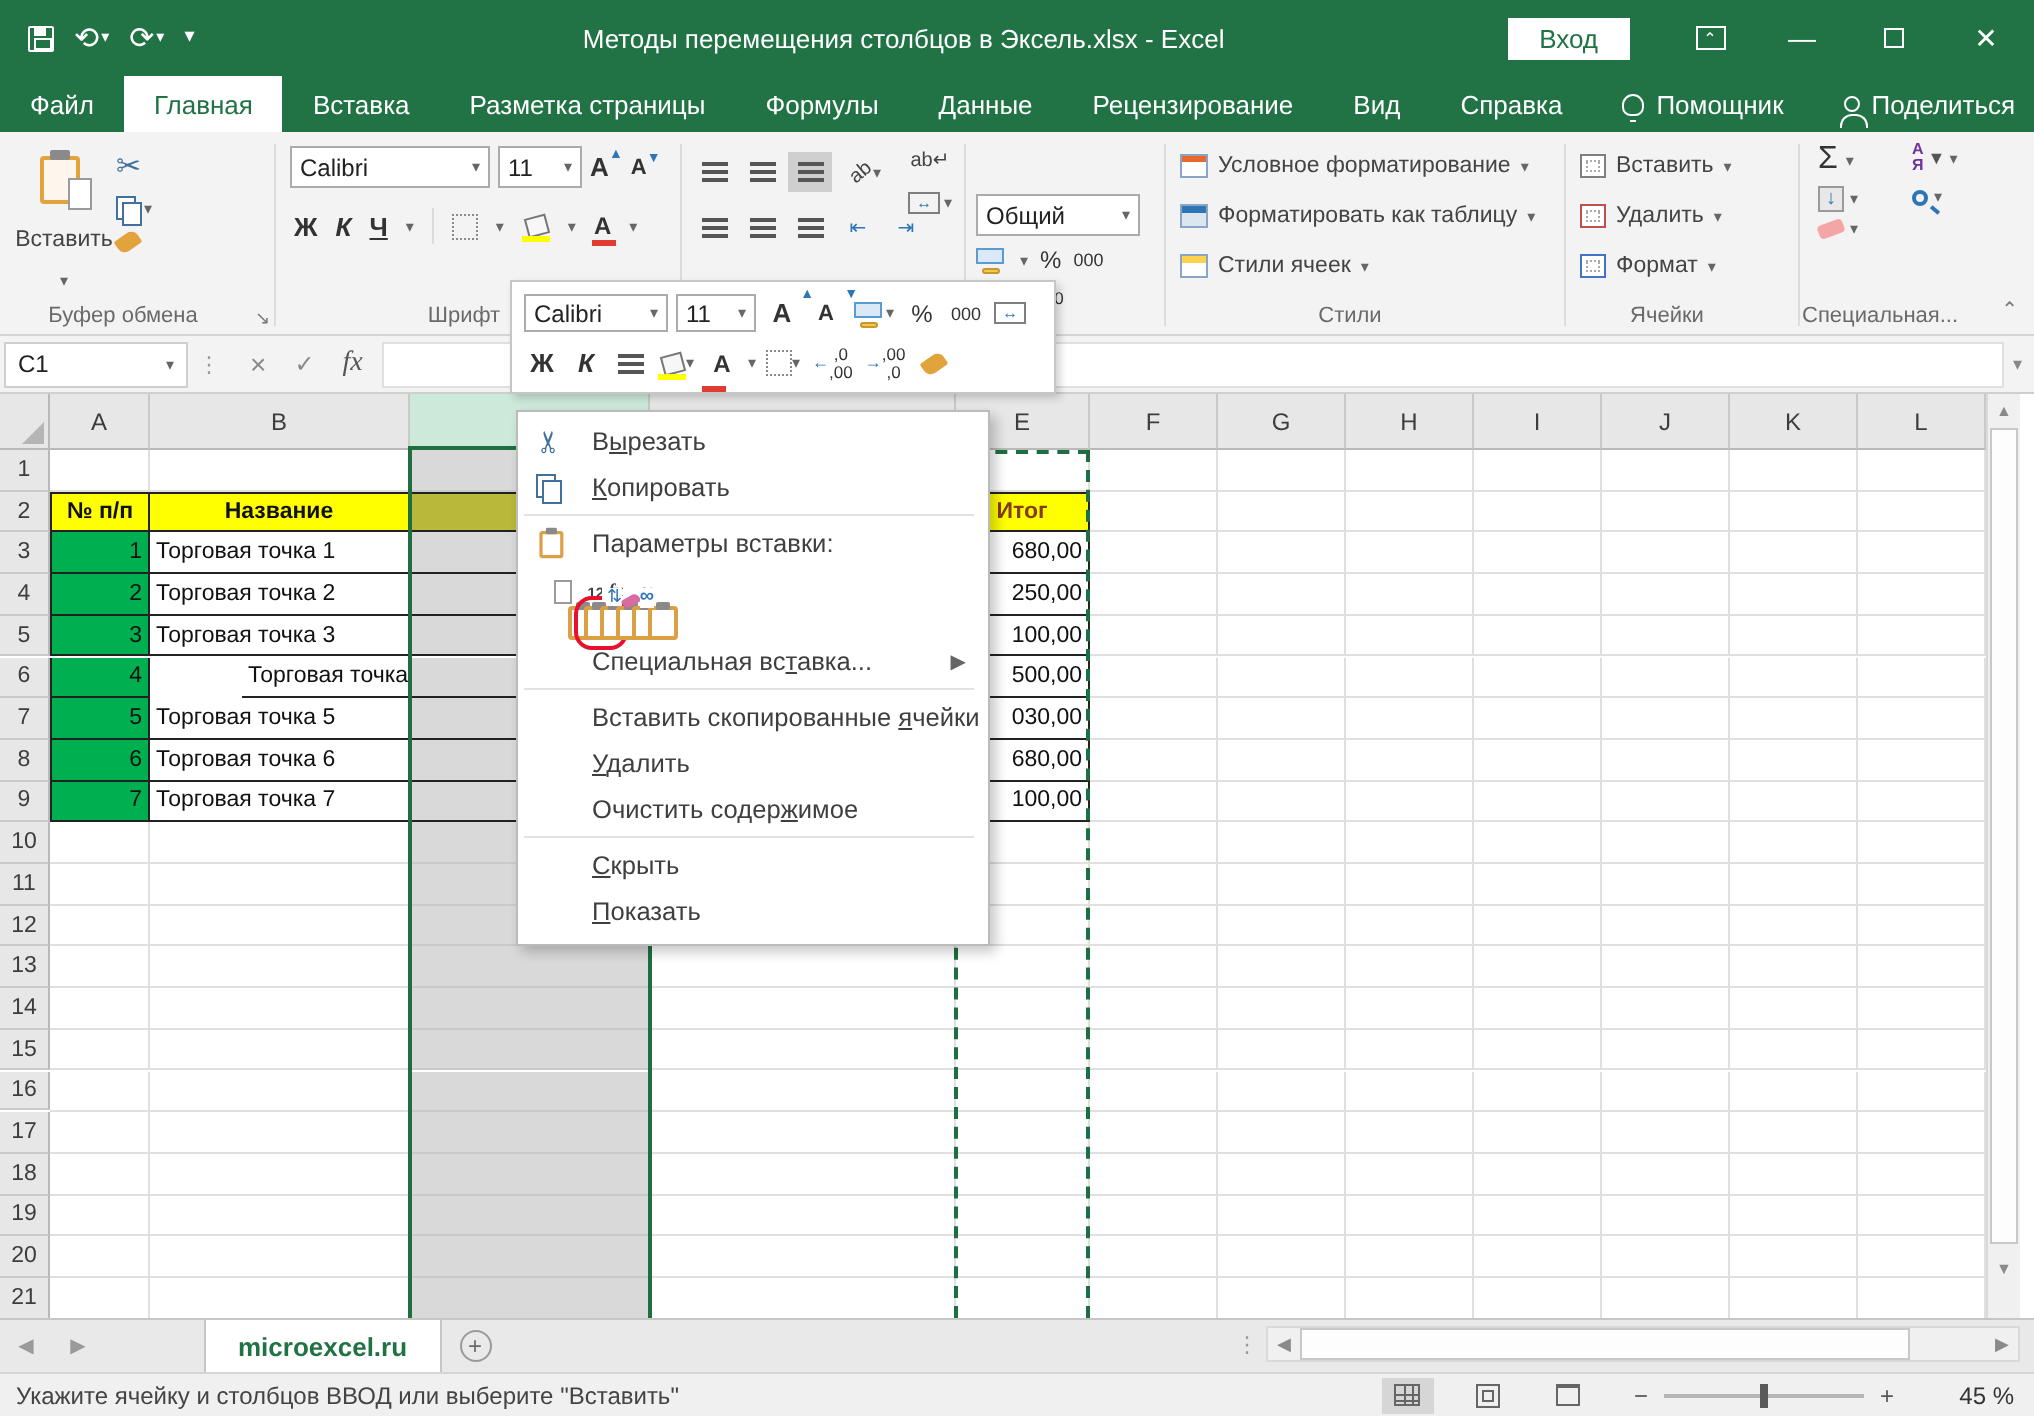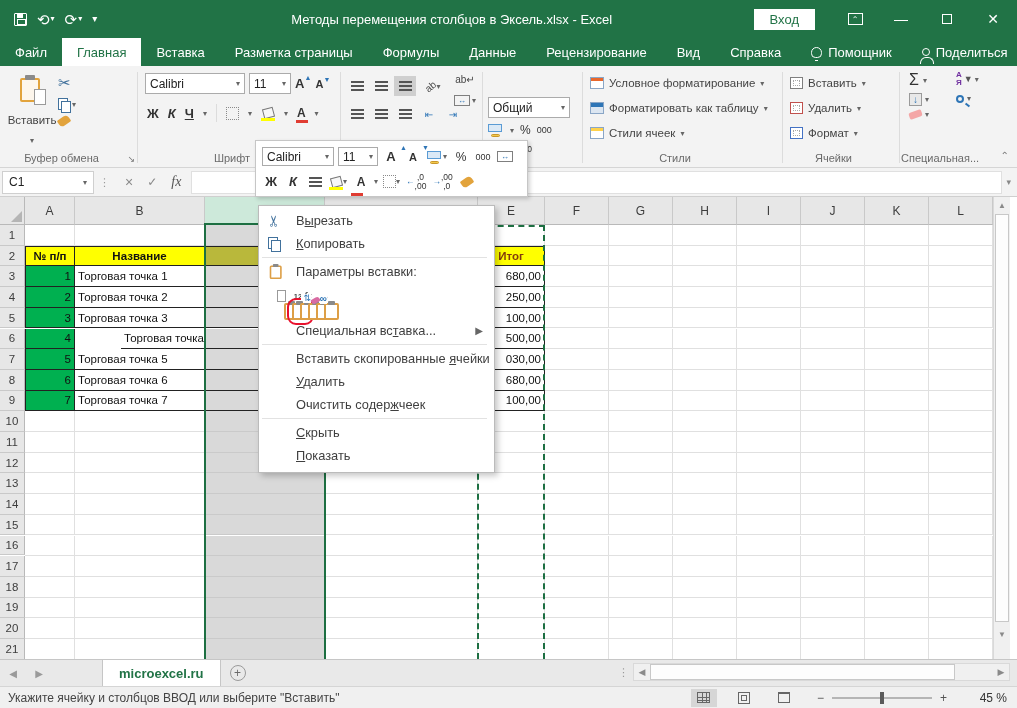--- a/index.html
+++ b/index.html
@@ -867,21 +867,21 @@
       <div class="mi">
         <span class="micon"></span>
         <span class="mlabel"><span>Вставить скопированные </span><u>я</u><span>чейки</span></span>
       </div>
       <div class="mi">
         <span class="micon"></span>
         <span class="mlabel"><span></span><u>У</u><span>далить</span></span>
       </div>
       <div class="mi">
         <span class="micon"></span>
-        <span class="mlabel"><span>Очистить содер</span><u>ж</u><span>чеек</span></span>
+        <span class="mlabel"><span>Очистить содер</span><u>ж</u><span>имое</span></span>
       </div>
       <div class="msep"></div>
       <div class="mi">
         <span class="micon"></span>
         <span class="mlabel"><span></span><u>С</u><span>крыть</span></span>
       </div>
       <div class="mi">
         <span class="micon"></span>
         <span class="mlabel"><span></span><u>П</u><span>оказать</span></span>
       </div>

